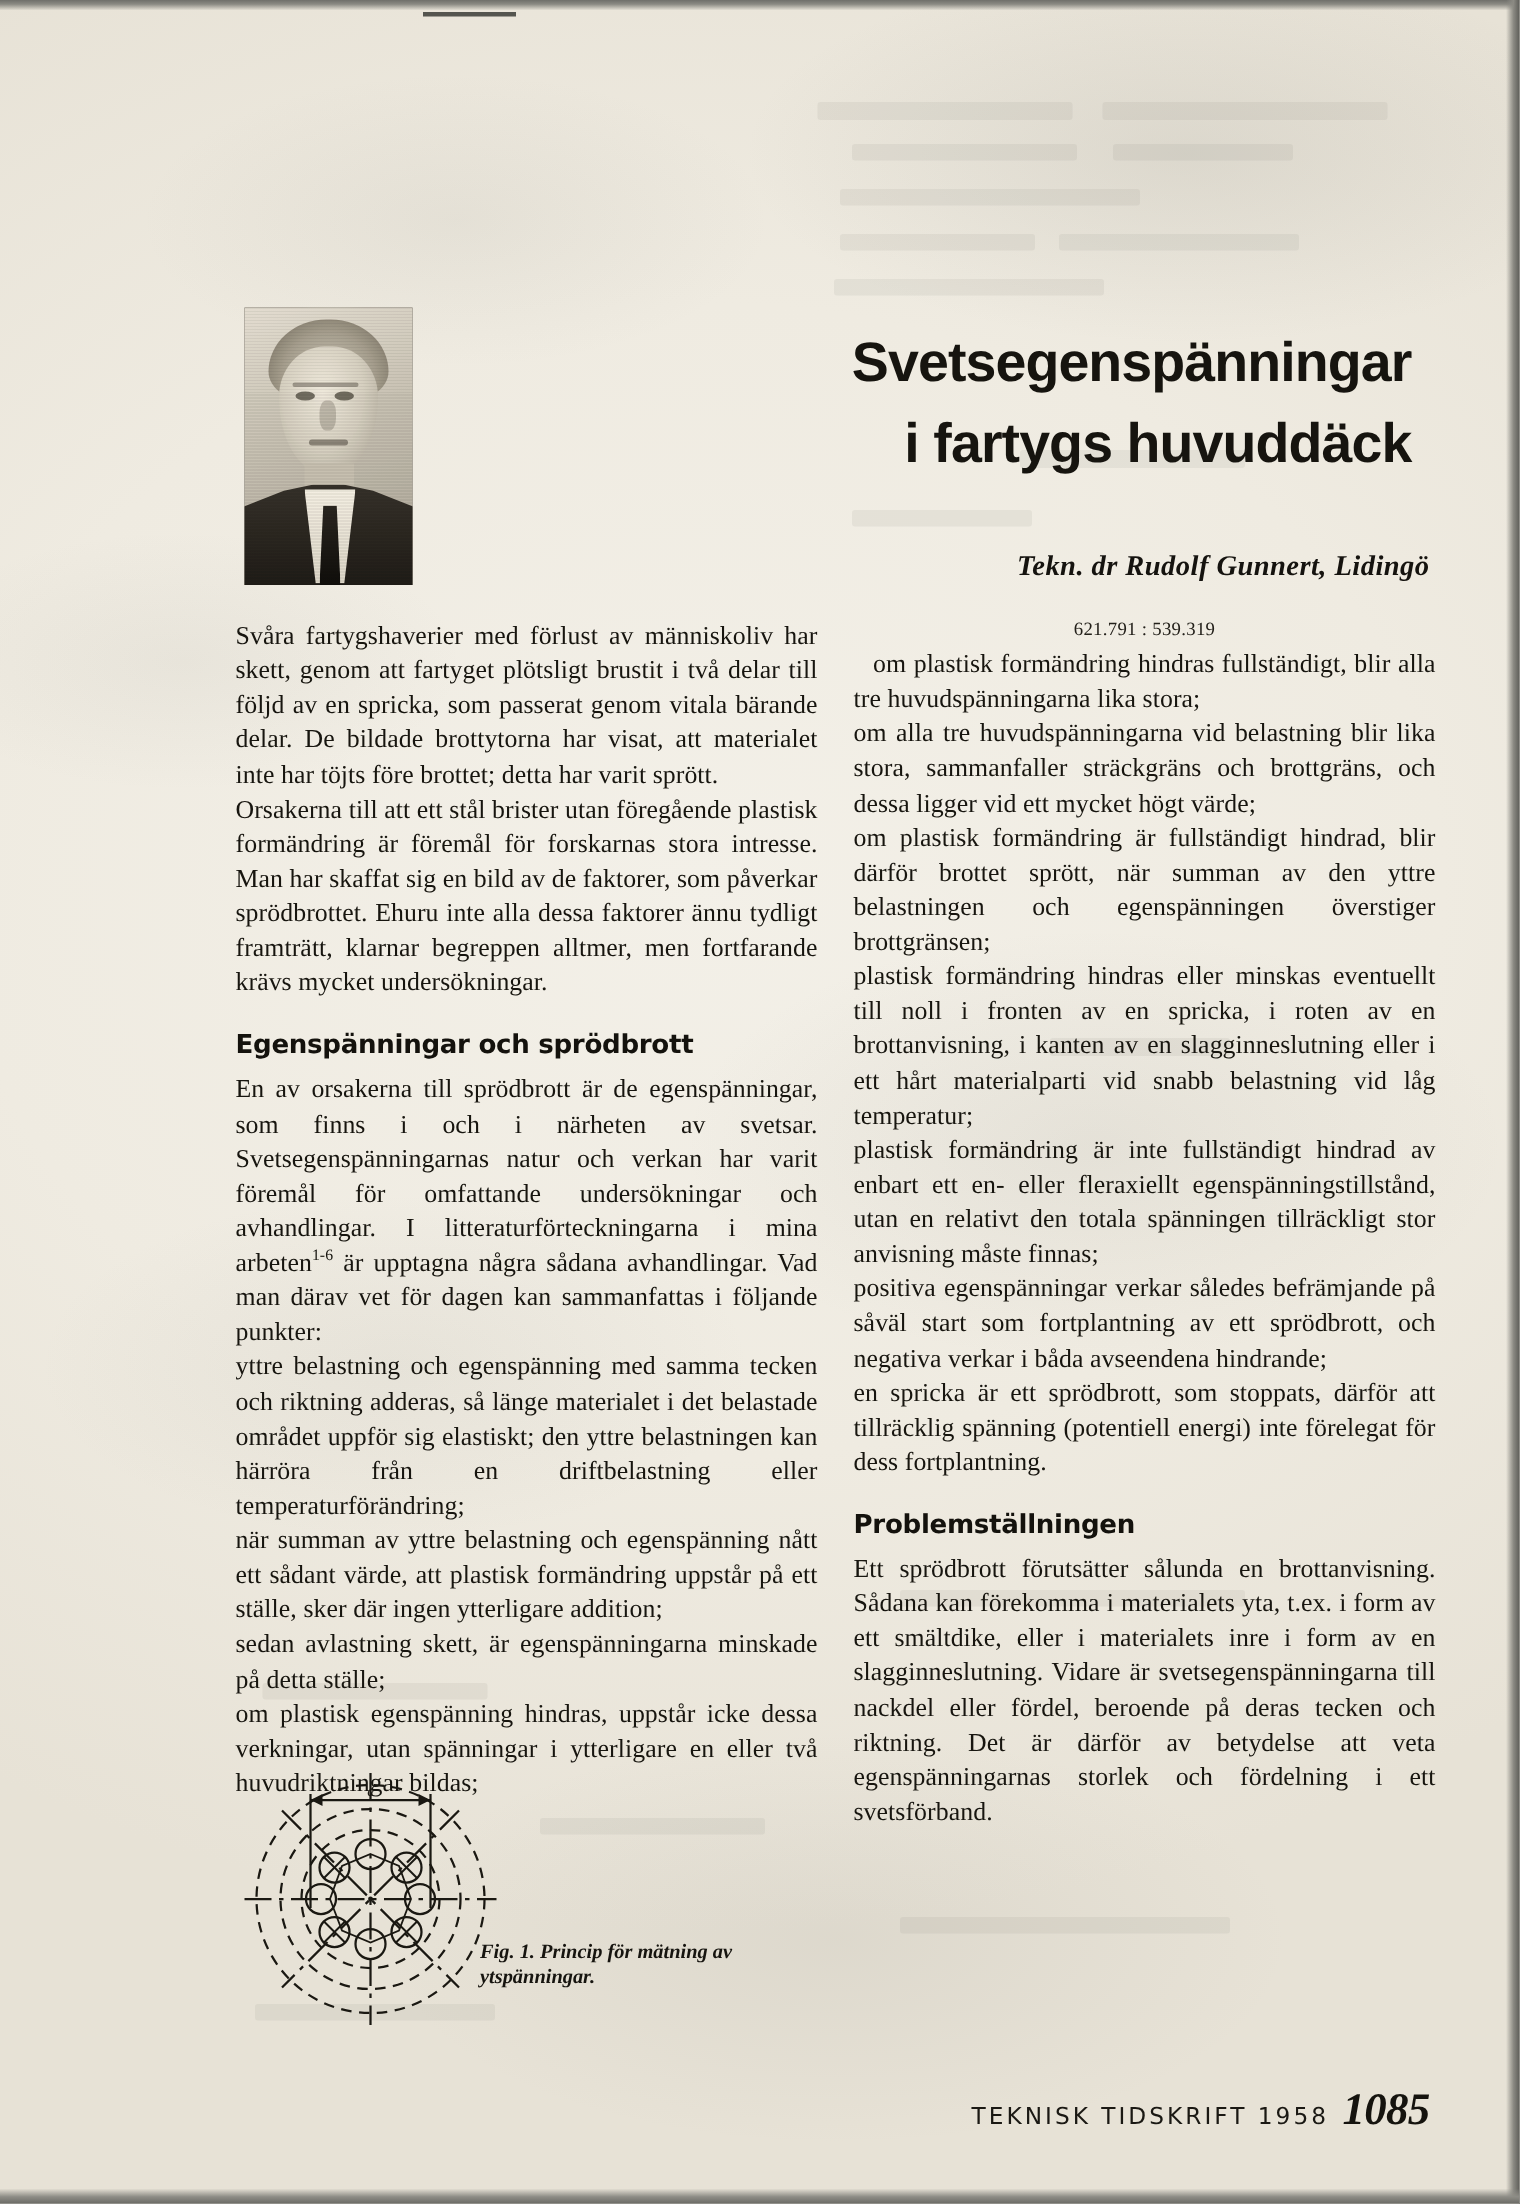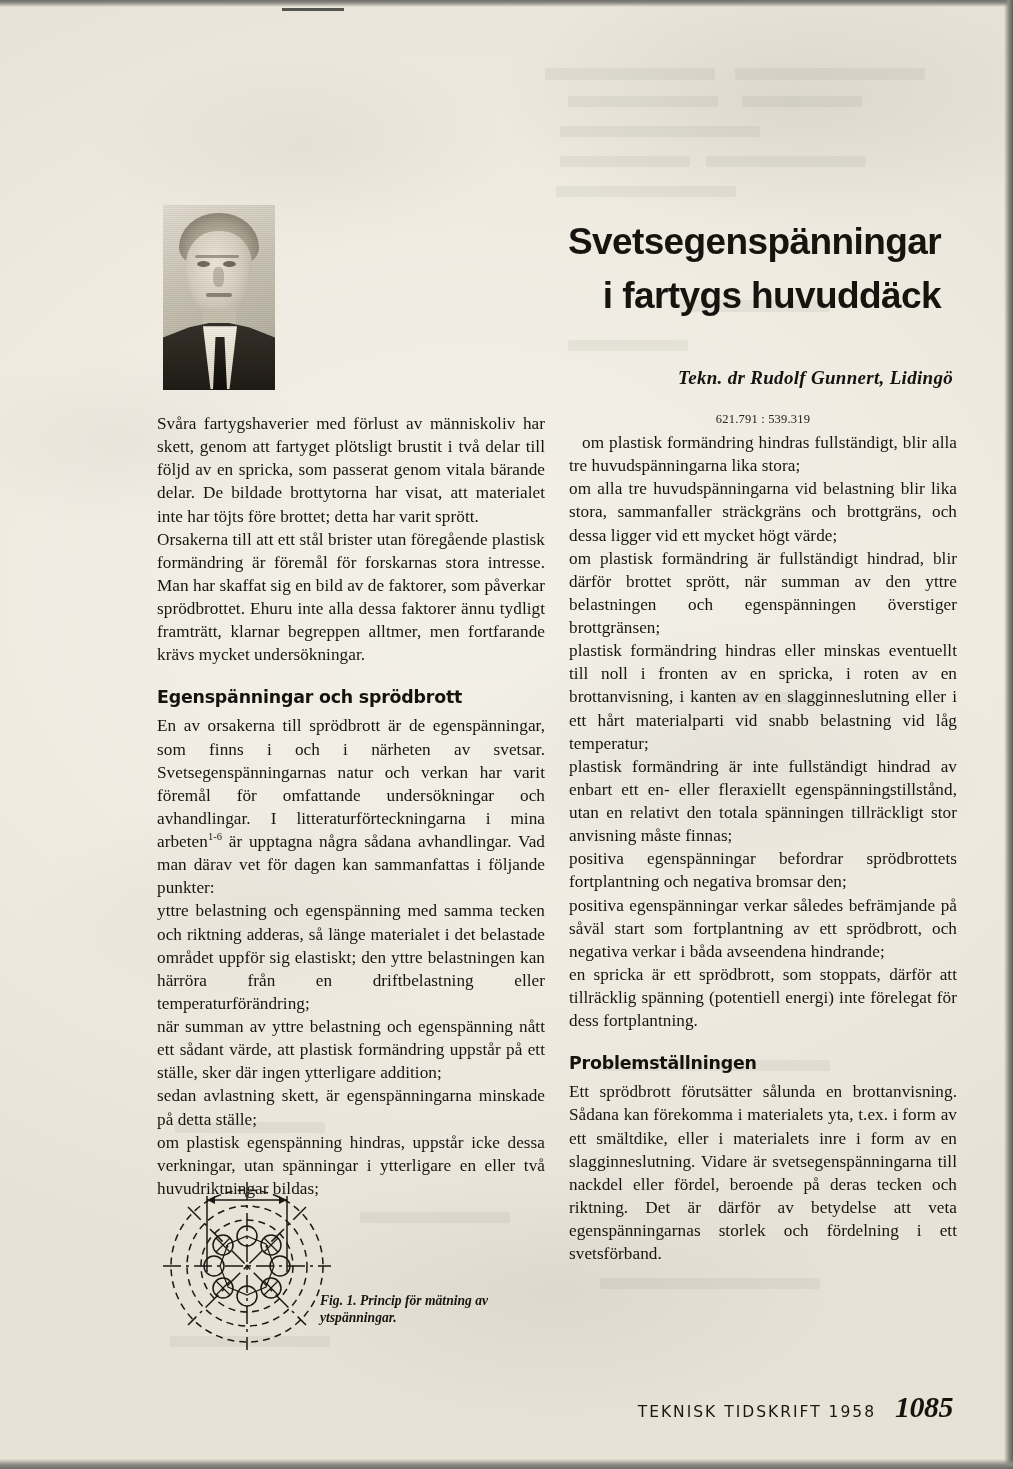--- a/index.html
+++ b/index.html
@@ -290,21 +290,21 @@
     color: #16140f;
   }
 
   
   .footer {
     position: absolute;
     right: 60px;
     bottom: 45px;
     display: flex;
     align-items: baseline;
-    gap: 19px;
+    gap: 9px;
   }
   .journal {
     font-family: "DejaVu Sans", sans-serif;
     font-size: 15.5px;
     letter-spacing: 2.0px;
     color: #1a1813;
   }
   .pageno {
     font-family: "Liberation Serif", serif;
     font-style: italic;
@@ -445,21 +445,20 @@
 
       <div class="col col-right">
 
         <div class="udc">621.791 : 539.319</div>
 
         <p class="body ind">om plastisk formändring hindras fullständigt, blir alla tre huvudspänningarna lika stora;</p>
         <p class="body ind">om alla tre huvudspänningarna vid belastning blir lika stora, sammanfaller sträckgräns och brottgräns, och dessa ligger vid ett mycket högt värde;</p>
         <p class="body ind">om plastisk formändring är fullständigt hindrad, blir därför brottet sprött, när summan av den yttre belastningen och egenspänningen överstiger brottgränsen;</p>
         <p class="body ind">plastisk formändring hindras eller minskas eventuellt till noll i fronten av en spricka, i roten av en brottanvisning, i kanten av en slagginneslutning eller i ett hårt materialparti vid snabb belastning vid låg temperatur;</p>
         <p class="body ind">plastisk formändring är inte fullständigt hindrad av enbart ett en- eller fleraxiellt egenspänningstillstånd, utan en relativt den totala spänningen tillräckligt stor anvisning måste finnas;</p>
-        <p class="body ind">positiva egenspänningar befordrar sprödbrottets fortplantning och negativa bromsar den;</p>
         <p class="body ind">positiva egenspänningar verkar således befrämjande på såväl start som fortplantning av ett sprödbrott, och negativa verkar i båda avseendena hindrande;</p>
         <p class="body ind">en spricka är ett sprödbrott, som stoppats, därför att tillräcklig spänning (potentiell energi) inte förelegat för dess fortplantning.</p>
 
         <h2 class="sec">Problemställningen</h2>
 
         <p class="body">Ett sprödbrott förutsätter sålunda en brottanvisning. Sådana kan förekomma i materialets yta, t.ex. i form av ett smältdike, eller i materialets inre i form av en slagginneslutning. Vidare är svetsegenspänningarna till nackdel eller fördel, beroende på deras tecken och riktning. Det är därför av betydelse att veta egenspänningarnas storlek och fördelning i ett svetsförband.</p>
 
       </div>
     </div>
 

